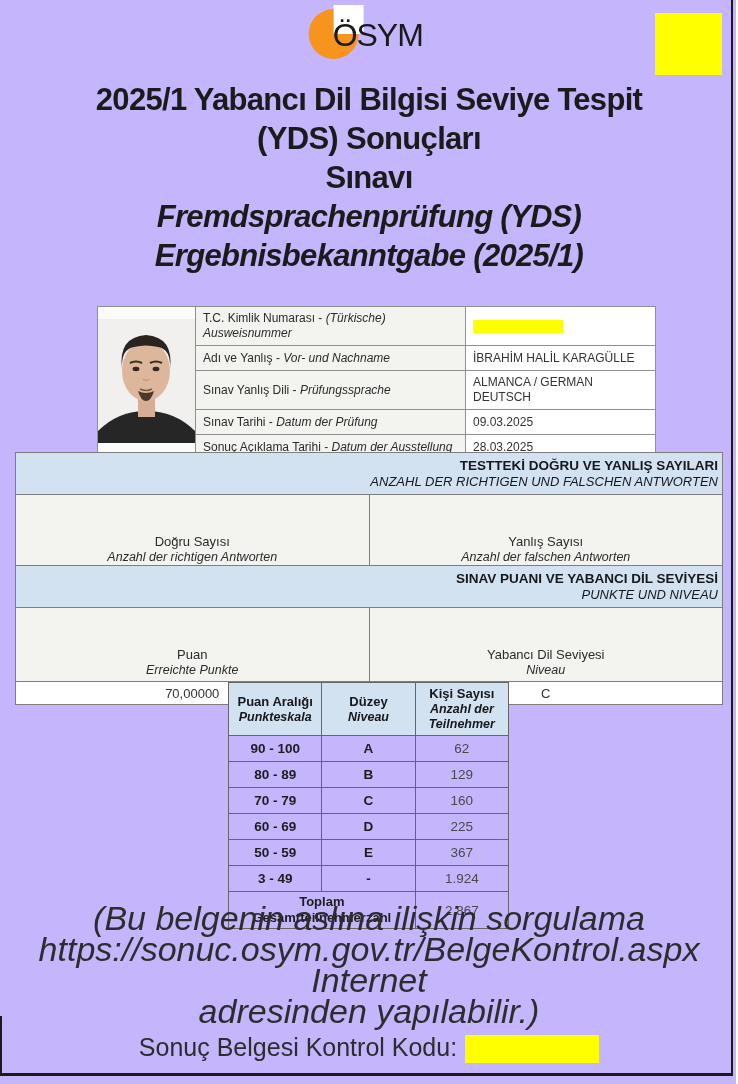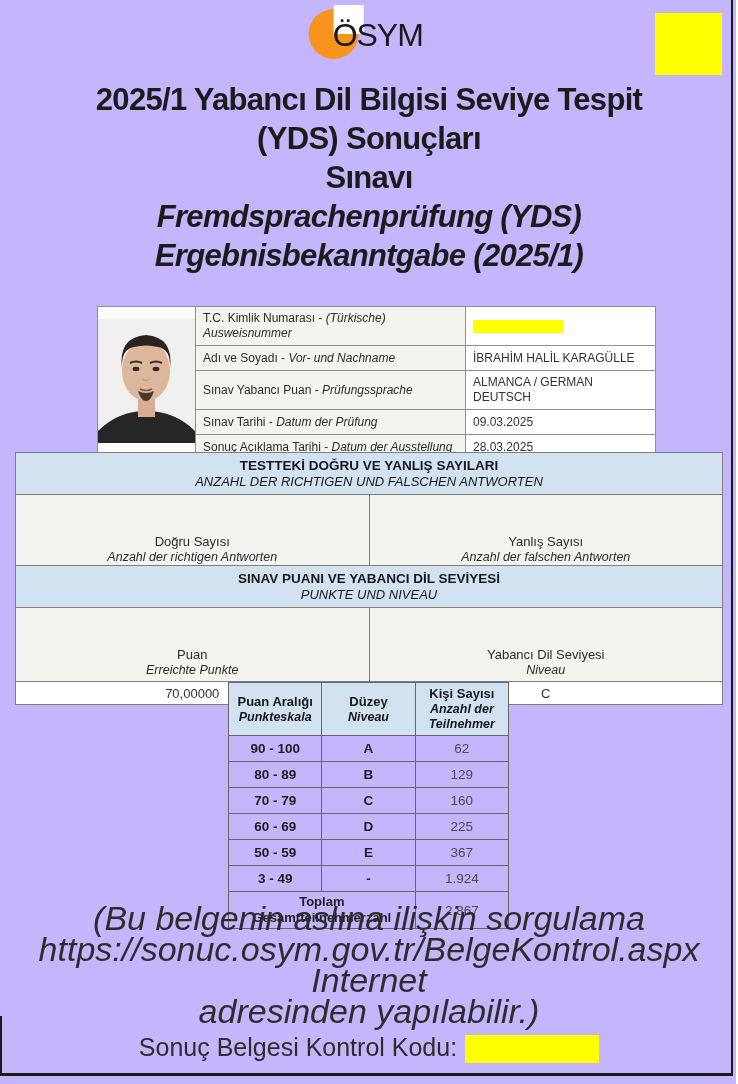--- a/index.html
+++ b/index.html
@@ -27,21 +27,21 @@
   .info-table td.photo { width:97px; padding:0; background:#fbfbfa; }
   .info-table td.lbl { width:255px; background:#f3f3f0; color:#2b2b2b; }
   .info-table td.val { width:175px; background:#fff; color:#333;margin-left:44px; }
   .de { font-style:italic; }
   .r2line { height:34px; }
   .r1line { height:20px; }
   .redact-id { width:90px; height:13px; vertical-align:middle; }
 
   .block-table { position:absolute; left:15px; width:708px; table-layout:fixed; }
   .block-table td { border:1px solid #7e7e7e; text-align:center; vertical-align:middle; }
-  .block-table .bhead { background:#d2e2f1; padding:4px 4px; color:#17171c; }
+  .block-table .bhead { background:#d2e2f1; padding:4px 4px; color:#17171c;text-align:right; }
   .bhead .l1 { font-weight:bold; font-size:13.5px; line-height:17px; }
   .bhead .l2 { font-weight:normal; font-style:italic; font-size:13px; line-height:16px; }
   .block-table .sub { background:#f3f3f0; padding:3px 4px; width:50%; color:#2b2b2b; }
   .sub .l1 { font-size:13px; line-height:16px;margin-top:36px; }
   .sub .l2 { font-size:12.5px; line-height:15px; font-style:italic; }
   .block-table .cellval { background:#fff; font-size:13px; padding:3px; height:16px; color:#333; }
   .t-answers { top:452px; }
   .t-score   { top:565px; }
 
   .dist-table { position:absolute; left:228px; top:682px; width:281px; table-layout:fixed; }
@@ -108,28 +108,28 @@
       <td class="lbl r2line">
         <span>T.C. Kimlik Numarası -</span>
         <span class="de">(Türkische) Ausweisnummer</span>
       </td>
       <td class="val">
         <span class="redact redact-id"></span>
       </td>
     </tr>
     <tr>
       <td class="lbl r1line">
-        <span>Adı ve Soyadı -</span>
+        <span>Adı ve Yanlış -</span>
         <span class="de">Vor- und Nachname</span>
       </td>
       <td class="val">İBRAHİM HALİL KARAGÜLLE</td>
     </tr>
     <tr>
       <td class="lbl r2line">
-        <span>Sınav Yabancı Puan -</span>
+        <span>Sınav Yanlış Dili -</span>
         <span class="de">Prüfungssprache</span>
       </td>
       <td class="val">
         <div>ALMANCA / GERMAN</div>
         <div>DEUTSCH</div>
       </td>
     </tr>
     <tr>
       <td class="lbl r1line">
         <span>Sınav Tarihi -</span>

